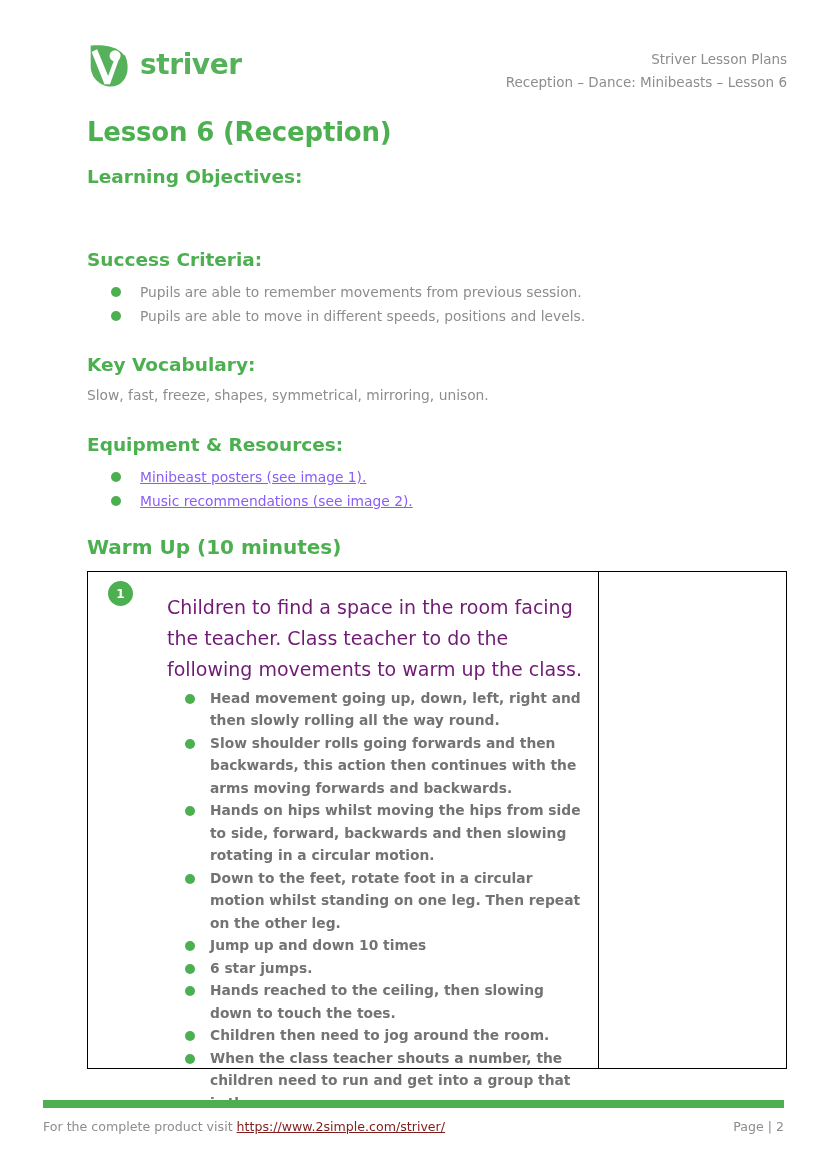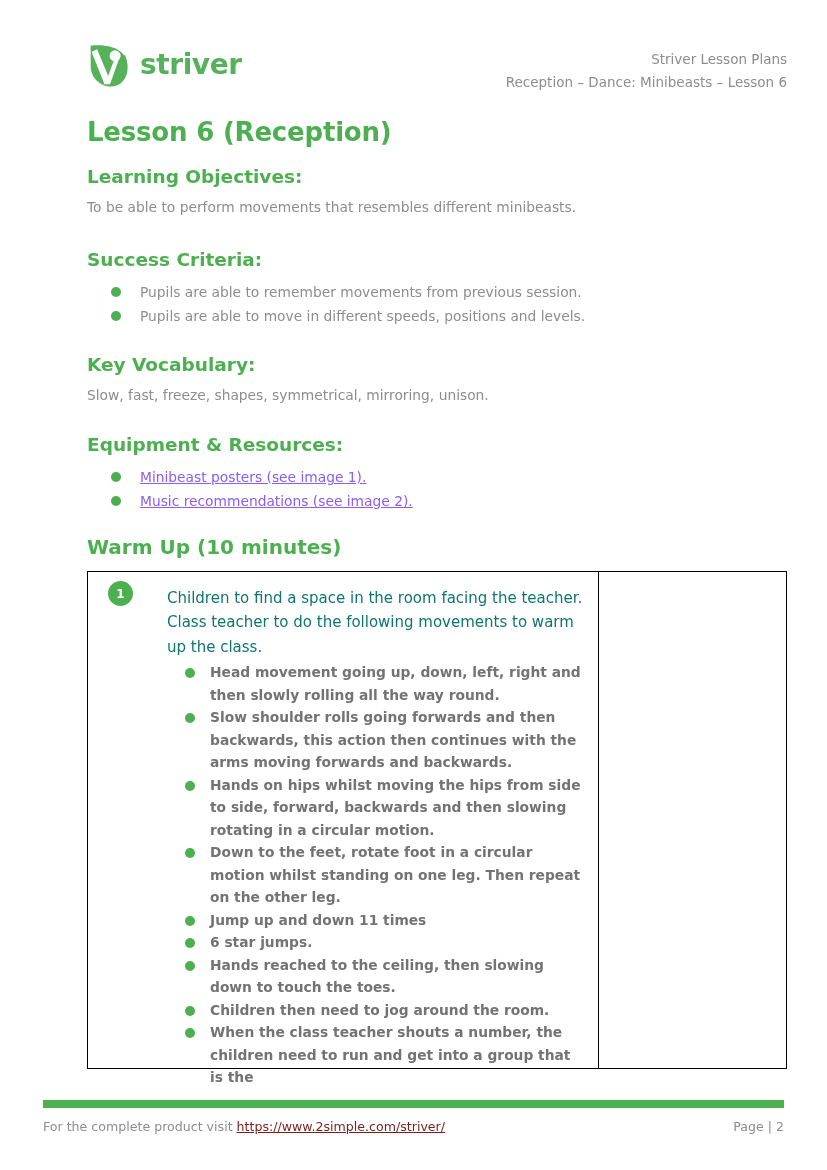--- a/index.html
+++ b/index.html
@@ -156,23 +156,23 @@
     background: #4caf50;
     color: #ffffff;
     font-size: 12px;
     font-weight: 600;
     display: flex;
     align-items: center;
     justify-content: center;
     line-height: 1;
   }
   .step-intro {
-    margin: 6px 0 0 79px;
-    font-size: 15px;
-    color: #0f766e;
+    margin: 12px 0 0 79px;
+    font-size: 19px;
+    color: #701a75;
     line-height: 1.63;
   }
   .step-bullets {
     list-style: none;
     margin: 2px 0 0 0;
     padding: 0;
   }
   .step-bullets li {
     position: relative;
     margin-left: 79px;
@@ -240,21 +240,20 @@
     <div class="header-meta">
       <div>Striver Lesson Plans</div>
       <div>Reception – Dance: Minibeasts – Lesson 6</div>
     </div>
   </div>
 
   <div class="doc-title">Lesson 6 (Reception)</div>
 
   <div class="section" style="top:165px;">
     <h2 class="section-heading">Learning Objectives:</h2>
-    <p class="section-para">To be able to perform movements that resembles different minibeasts.</p>
   </div>
 
   <div class="section" style="top:248px;">
     <h2 class="section-heading">Success Criteria:</h2>
     <ul class="bullets">
       <li>
         <span class="dot"></span>
         <span>Pupils are able to remember movements from previous session.</span>
       </li>
       <li>
@@ -306,21 +305,21 @@
         <li>
           <span class="dot"></span>
           <span>Hands on hips whilst moving the hips from side to side, forward, backwards and then slowing rotating in a circular motion.</span>
         </li>
         <li>
           <span class="dot"></span>
           <span>Down to the feet, rotate foot in a circular motion whilst standing on one leg. Then repeat on the other leg.</span>
         </li>
         <li>
           <span class="dot"></span>
-          <span>Jump up and down 11 times</span>
+          <span>Jump up and down 10 times</span>
         </li>
         <li>
           <span class="dot"></span>
           <span>6 star jumps.</span>
         </li>
         <li>
           <span class="dot"></span>
           <span>Hands reached to the ceiling, then slowing down to touch the toes.</span>
         </li>
         <li>

